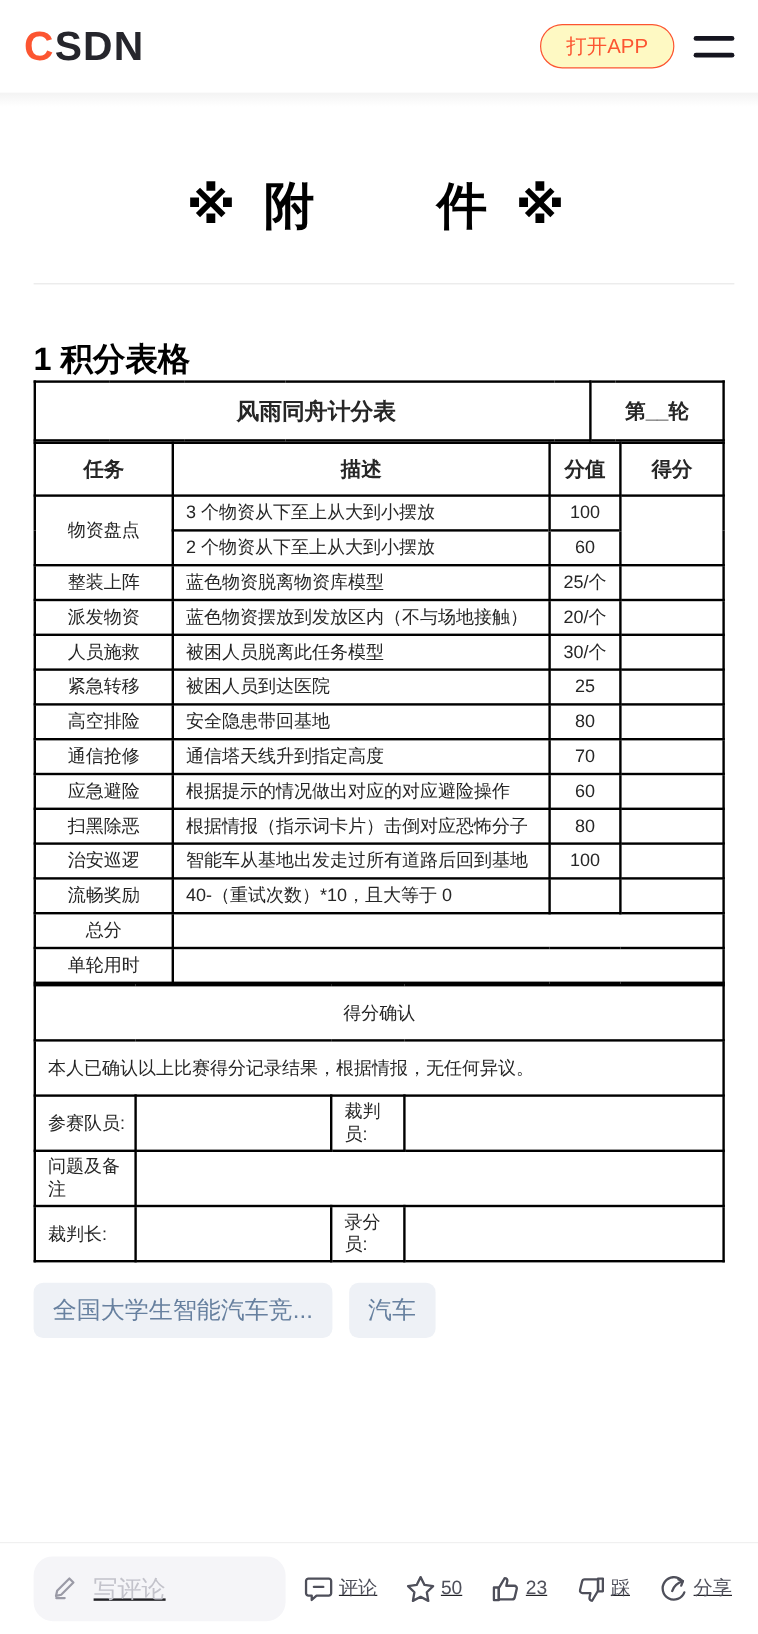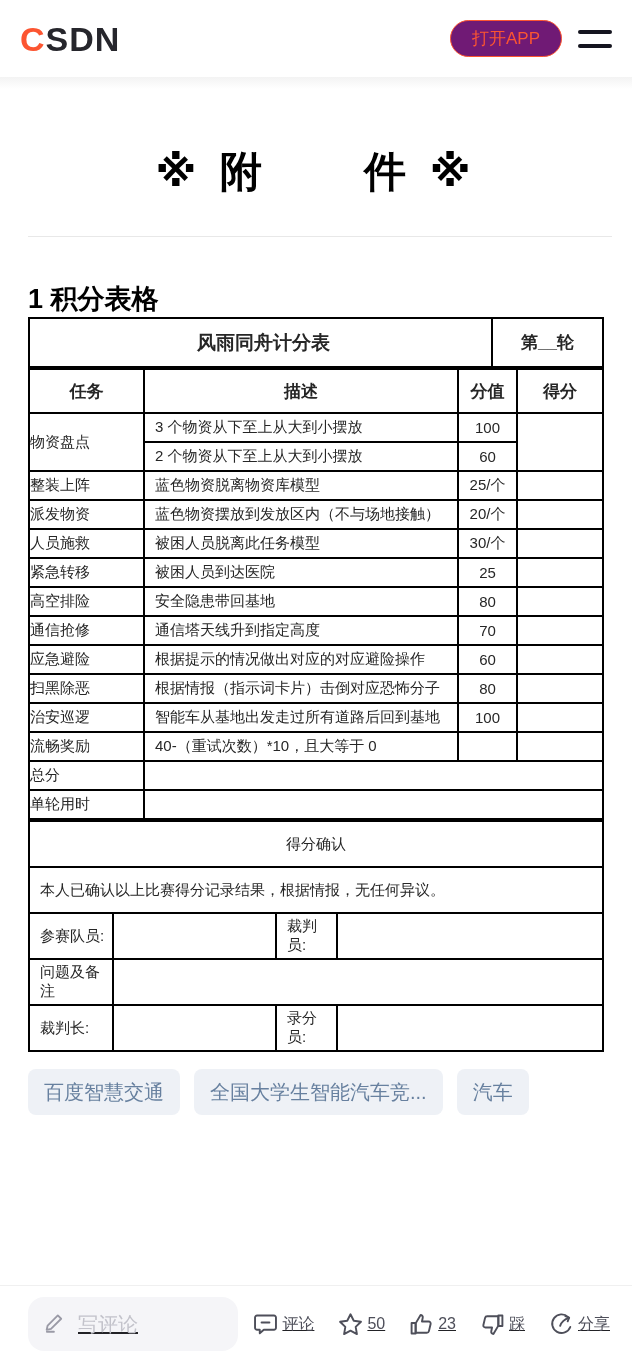--- a/index.html
+++ b/index.html
@@ -12,21 +12,21 @@
   
   .header {
     height:77px; background:#fff; display:flex; align-items:center;
     padding:0 20px; position:relative; z-index:5;
   }
   .logo { font-size:34px; font-weight:800; letter-spacing:1px; line-height:1; }
   .logo .c { color:#fc5531; }
   .logo .rest { color:#26262c; }
   .header-right { margin-left:auto; display:flex; align-items:center; gap:16px; }
   .open-app {
-    border:1.5px solid #fc5531; color:#fc5531; background:#701a75;
+    border:1.5px solid #fc5531; color:#fc5531; background:#fef9c3;
     border-radius:21px; font-size:17px; padding:9px 21px; line-height:1;
     font-family:inherit; cursor:pointer;
   }
   .burger { width:34px; height:20px; display:flex; flex-direction:column; justify-content:space-between; padding:1px 0; cursor:pointer; }
   .burger span { display:block; height:4px; border-radius:2px; background:#15151f; }
   .header-shadow { height:12px; background:linear-gradient(to bottom,#f3f3f3,#ffffff); }
   
   .article { padding:0 0 18px 0; }
   .doc-title {
     margin-top:55px; text-align:center; font-size:42px; font-weight:700;
@@ -41,21 +41,21 @@
   }
   table.tbl td, table.tbl th { border:2px solid #000; overflow:hidden; }
   .tbl-head-table { margin-top:36px; }
   .tbl-head-table td { font-weight:700; font-size:17px; text-align:center; }
   .tbl-head-table .title-row td { height:49px; }
   .tbl-head-table .title-cell { font-size:19px;padding-left:6px; }
   .tbl-head-table .info-row td { height:45px; }
   .tbl-main { margin-top:17px; font-size:15px; }
   .tbl-main th { height:44px; font-size:17px; font-weight:700; text-align:center; }
   .tbl-main td { height:29px; }
-  .tbl-main td.task { }
+  .tbl-main td.task { text-align:center; }
   .tbl-main td.desc { text-align:left; padding:0 6px 0 10px; }
   .tbl-main td.val { text-align:center; }
   .tbl-main tr.subrow-top td.desc, .tbl-main tr.subrow-top td.val { border-bottom:1px solid #8a8a8a; }
   .tbl-confirm { margin-top:34px; font-size:15px; }
   .tbl-confirm td { height:46px; }
   .tbl-confirm td.center { text-align:center; }
   .tbl-confirm td.lbl, .tbl-confirm td.txt { text-align:left; padding-left:10px; }
   
   .tags { display:flex; gap:14px; margin:17px 28px 0; }
   .tag {
@@ -238,21 +238,20 @@
     <tr>
       <td class="lbl">裁判长:</td>
       <td></td>
       <td class="lbl">录分员:</td>
       <td></td>
     </tr>
   </tbody>
     </table>
 
   <div class="tags">
-    <span class="tag">百度智慧交通</span>
     <span class="tag">全国大学生智能汽车竞...</span>
     <span class="tag">汽车</span>
   </div>
 </div>
 
 <div class="bottom-bar">
   <div class="comment-pill">
     <span>
       <svg width="26" height="26" viewBox="0 0 24 24" fill="none" stroke="#9a9aa6" stroke-width="1.7" stroke-linecap="round" stroke-linejoin="round">
         <path d="M5.2 15.3 L14.6 5.9 l3.1 3.1 L8.3 18.4 l-4 .9 z"></path>

